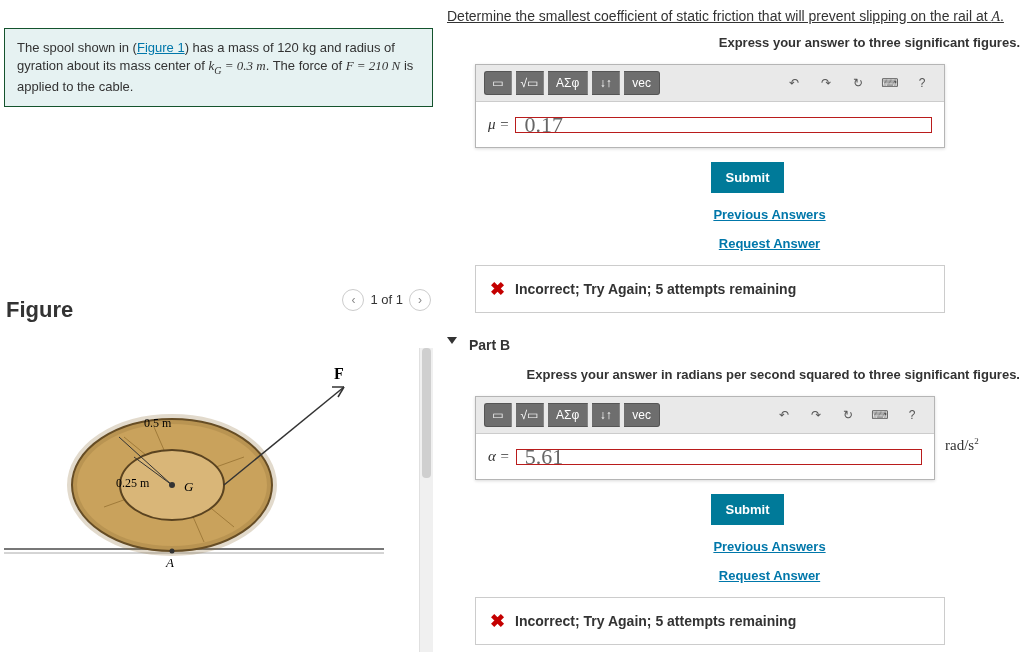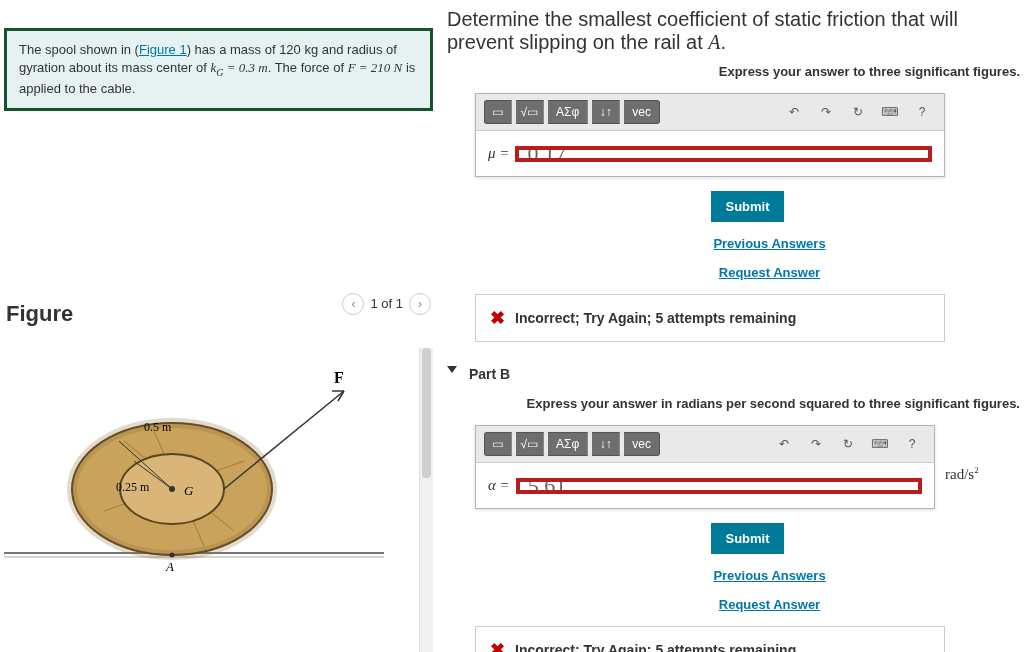--- a/index.html
+++ b/index.html
@@ -1,47 +1,47 @@
 <!DOCTYPE html>
 <html><head>
 <meta charset="utf-8">
 <style>
   * { box-sizing: border-box; margin: 0; padding: 0; }
   body { font-family: Arial, Helvetica, sans-serif; font-size: 13px; color: #333; background: #fff; }
   .page { display: flex; width: 1024px; height: 652px; }
   .left { width: 435px; padding: 8px 2px 8px 4px; position: relative; }
   .right { flex: 1; padding: 8px 4px 8px 12px; }
   .infobox {
-    background: #e6f2f2; border: 3px solid #14532d; padding: 10px 12px;
+    background: #e6f2f2; border: 1px solid #14532d; padding: 10px 12px;
     margin: 20px 0 18px 0; font-size: 13px; line-height: 1.4;
   }
   .infobox .link { color: #0077aa; text-decoration: underline; cursor: pointer; }
   .serif { font-family: Georgia, 'Times New Roman', serif; }
   .figure-hdr { display: flex; align-items: center; justify-content: space-between; margin-top: 170px; padding: 0 2px; }
   .figure-hdr .ftitle { font-size: 22px; font-weight: bold; margin-top: 20px; }
   .pager { display: flex; align-items: center; gap: 6px; }
   .pager-btn { width: 22px; height: 22px; border: 1px solid #ccc; border-radius: 50%; background: #fff; color: #888; display: flex; align-items: center; justify-content: center; font-size: 12px; cursor: pointer; }
   .pager-lbl { font-size: 13px; }
   .vscroll { position: absolute; right: 2px; top: 348px; bottom: 0; width: 14px; background: #f0f0f0; border-left: 1px solid #e0e0e0; }
   .vscroll .thumb { position: absolute; left: 2px; right: 2px; top: 0; height: 130px; background: #cfcfcf; border-radius: 4px; }
   .figimg { margin-top: 34px; position: relative; width: 380px; height: 230px; }
-  .prompt { font-size: 20px; margin: 0 0 10px 0; }
+  .prompt { font-size: 14px; margin: 0 0 10px 0; text-decoration: underline; }
   .instr { font-size: 13px; font-weight: bold; margin-bottom: 14px; text-align: right; }
   .answerbox { border: 1px solid #b5b5b5; box-shadow: 0 1px 3px rgba(0,0,0,.15); padding: 0; margin: 0 0 14px 28px; width: 470px; }
   .answerbox.wide { width: 460px; }
   .toolbar { background: #e9e9e9; border-bottom: 1px solid #ccc; padding: 6px 8px; display: flex; align-items: center; gap: 4px; }
   .tbtn { background: #6e6e6e; color: #fff; border-radius: 3px; height: 24px; padding: 0 8px; display: inline-flex; align-items: center; font-size: 12px; cursor: pointer; border: 1px solid #555; }
   .tbtn.light { background: transparent; color: #555; border: none; }
   .tbtn.sq { width: 28px; justify-content: center; padding: 0; }
   .tbtn.first { border-radius: 3px 0 0 3px; border-right-color: #888; }
   .tbtn.mid { border-radius: 0; border-left: none; border-right-color: #888; }
   .tbtn.last { border-radius: 0 3px 3px 0; border-left: none; }
   .inputrow { padding: 14px 12px; display: flex; align-items: center; gap: 6px; }
   .mathlbl { font-family: Georgia, serif; font-style: italic; font-size: 15px; }
-  .val { border: 4px solid #b91c1c; height: 16px; font-size: 22px; color: #666; padding: 0 8px; flex: 1; font-family: Georgia, serif; }
+  .val { border: 1px solid #b91c1c; height: 16px; font-size: 22px; color: #666; padding: 0 8px; flex: 1; font-family: Georgia, serif; }
   .unit { font-family: Georgia, serif; font-size: 15px; }
   .btnrow { display: flex; align-items: center; gap: 14px; margin: 0 0 14px 28px; flex-direction: column; }
   .submit { background: #007a99; color: #fff; border: none; padding: 8px 14px; font-size: 13px; font-weight: bold; cursor: pointer; }
   .lnk { color: #0077aa; text-decoration: underline; font-size: 13px; font-weight: bold; cursor: pointer; margin-left: 44px; }
   .feedback { border: 1px solid #ccc; padding: 12px 14px; margin: 0 0 24px 28px; width: 470px; display: flex; align-items: center; gap: 10px; font-weight: bold; font-size: 14px; }
   .xmark { color: #c40000; font-size: 18px; font-weight: bold; }
   .parthdr { display: flex; align-items: flex-start; gap: 12px; margin: 6px 0 14px 0; }
   .caret { width: 0; height: 0; border-left: 5px solid transparent; border-right: 5px solid transparent; border-top: 7px solid #333; cursor: pointer; }
   .parthdr .plabel { font-weight: bold; font-size: 14px; }
   .row2 { display:flex; align-items:center; }

